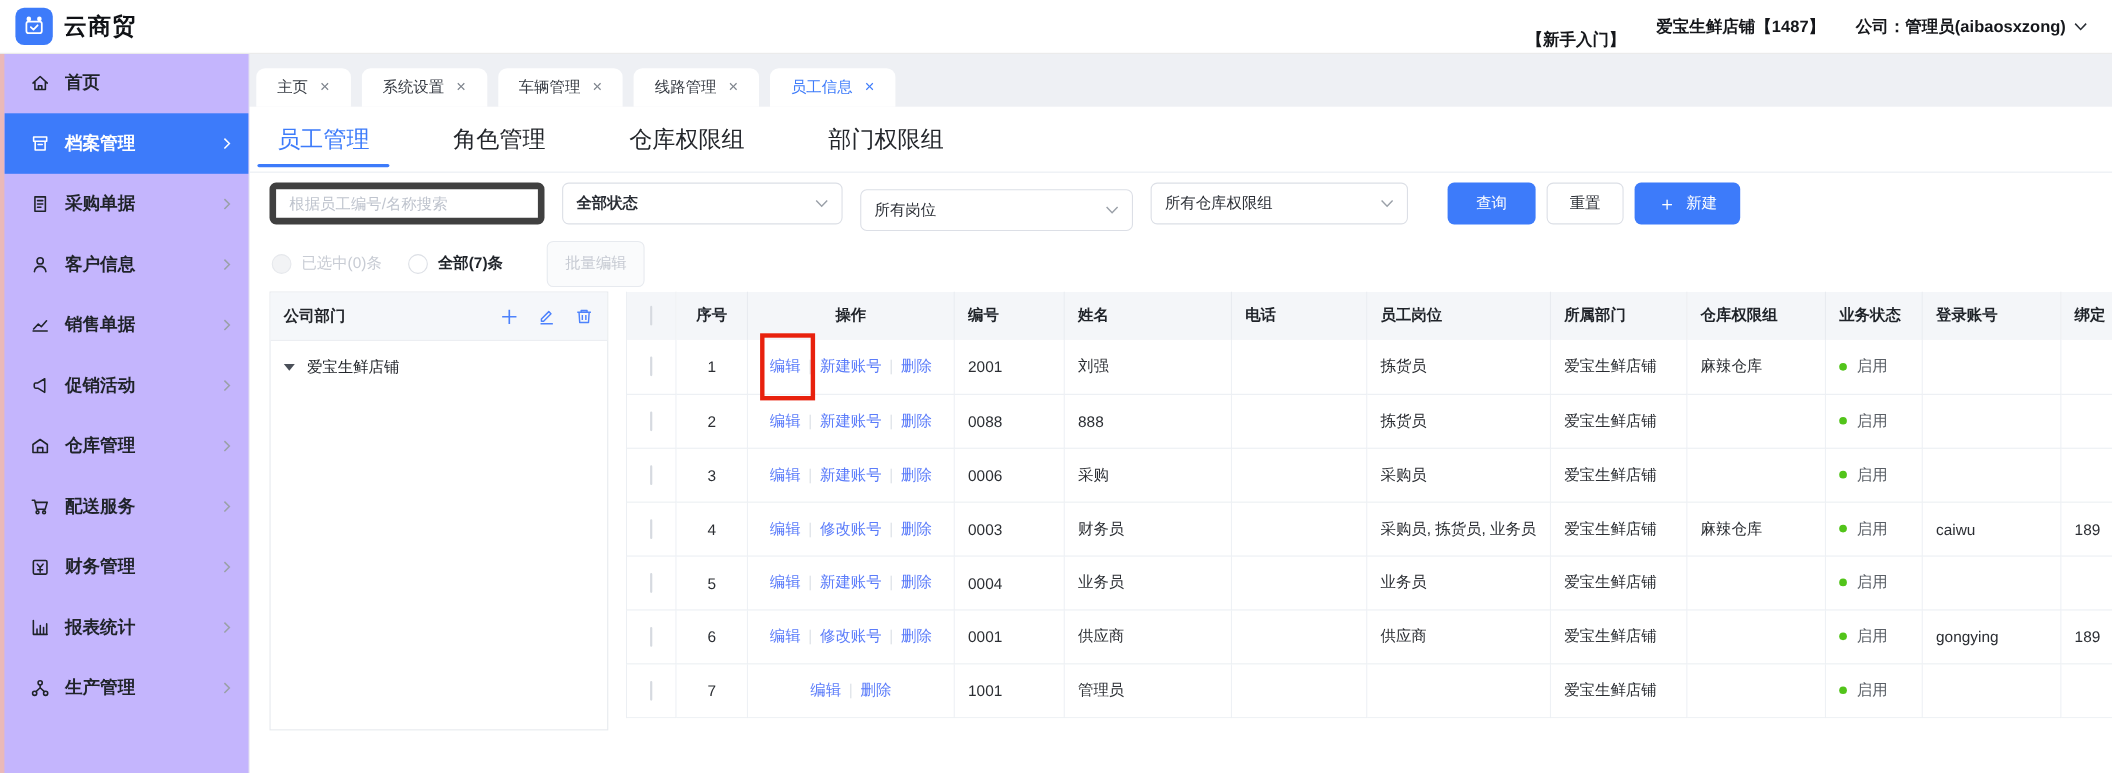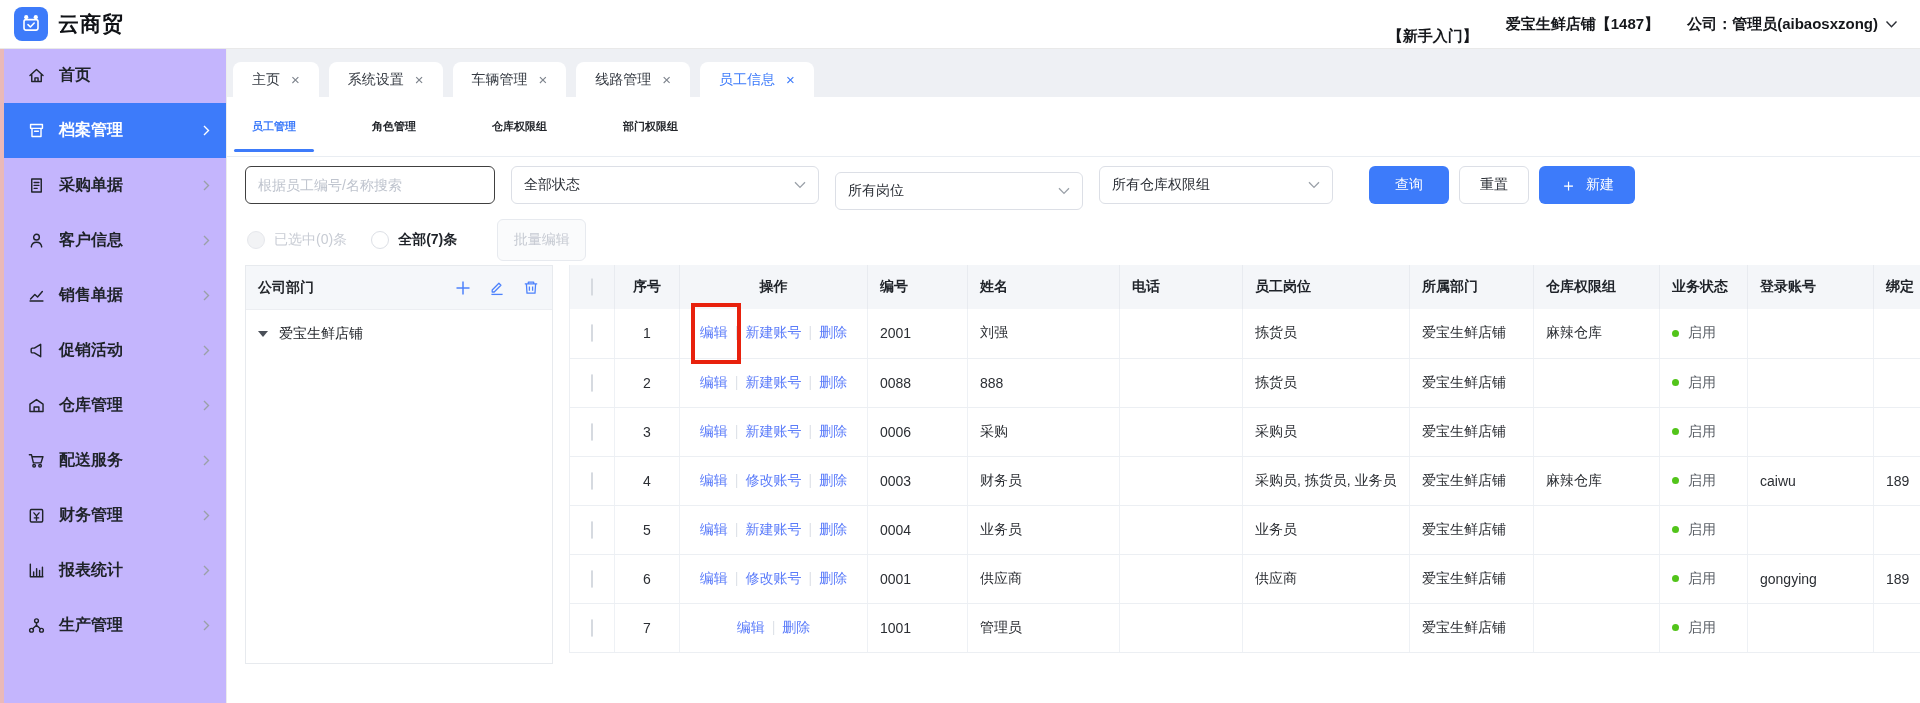--- a/index.html
+++ b/index.html
@@ -30,28 +30,28 @@
   .main{position:absolute;top:48px;left:227px;right:0;bottom:0;background:#eef0f4;}
   .tabstrip{height:49px;display:flex;align-items:flex-end;padding-left:6px;}
   .tab{height:35px;background:#fff;border-radius:8px 8px 0 0;display:flex;align-items:center;
     padding:0 19px;margin-right:10px;font-size:14px;color:#363b43;cursor:pointer;white-space:nowrap;}
   .tab-close{margin-left:11px;color:#7d838c;font-size:15px;line-height:1;cursor:pointer;}
   .tab.active{color:var(--primary);}
   .tab.active .tab-close{color:var(--primary);}
   .card{position:absolute;top:49px;left:0;right:0;bottom:0;background:#fff;overflow:hidden;}
   
   .subtabs{height:59px;border-bottom:1px solid #e9edf2;display:flex;align-items:center;padding-left:7px;}
-  .subtab{padding:0 18px;font-size:11px;font-weight:700;color:#23262b;height:100%;
+  .subtab{padding:0 18px;font-size:21px;font-weight:400;color:#23262b;height:100%;
     display:flex;align-items:center;position:relative;margin-right:40px;cursor:pointer;white-space:nowrap;justify-content:center;}
   .subtab.active{color:var(--primary);}
   .subtab.active::after{content:"";position:absolute;left:0;right:0;bottom:4px;height:3px;
     border-radius:2px;background:var(--primary);}
   
   .filters{display:flex;align-items:center;margin:9px 0 0 18px;height:38px;}
-  .search-input{width:250px;height:38px;box-sizing:border-box;border:1px solid #404040;border-radius:6px;
+  .search-input{width:250px;height:38px;box-sizing:border-box;border:6px solid #404040;border-radius:6px;
     padding:0 12px;font-size:14px;color:#333;outline:none;font-family:inherit;}
   .search-input::placeholder{color:#bfc4ce;}
   .select{box-sizing:border-box;height:38px;border:1px solid #dcdfe6;border-radius:6px;background:#fff;
     display:flex;align-items:center;justify-content:space-between;padding:0 12px;
     font-size:14px;color:#2b2f36;margin-left:16px;cursor:pointer;}
   .btn{height:38px;border-radius:6px;display:flex;align-items:center;justify-content:center;
     font-size:14px;cursor:pointer;box-sizing:border-box;border:none;font-family:inherit;}
   .btn-primary{background:var(--primary);color:#fff;}
   #btn-query{width:80px;margin-left:36px;}
   #btn-reset{width:70px;margin-left:10px;background:#fff;border:1px solid #dcdfe6;color:#2b2f36;}
@@ -309,21 +309,21 @@
         <div class="subtab">
           <span>仓库权限组</span>
         </div>
         <div class="subtab">
           <span>部门权限组</span>
         </div>
       </div>
 
     <div class="filters">
       <input class="search-input" type="text" placeholder="根据员工编号/名称搜索" style="">
-      <div class="select" style="width:308px;">
+      <div class="select" style="width:255px;font-weight:bold;">
         <span>全部状态</span>
         <svg width="12" height="8" viewBox="0 0 12 8" fill="none">
             <path d="M1 1.2 6 6.4 11 1.2" stroke="#9aa0a8" stroke-width="1.3"></path>
           </svg>
       </div>
       <div class="select" style="width:248px;margin-top:12px;">
         <span>所有岗位</span>
         <svg width="12" height="8" viewBox="0 0 12 8" fill="none">
             <path d="M1 1.2 6 6.4 11 1.2" stroke="#9aa0a8" stroke-width="1.3"></path>
           </svg>

